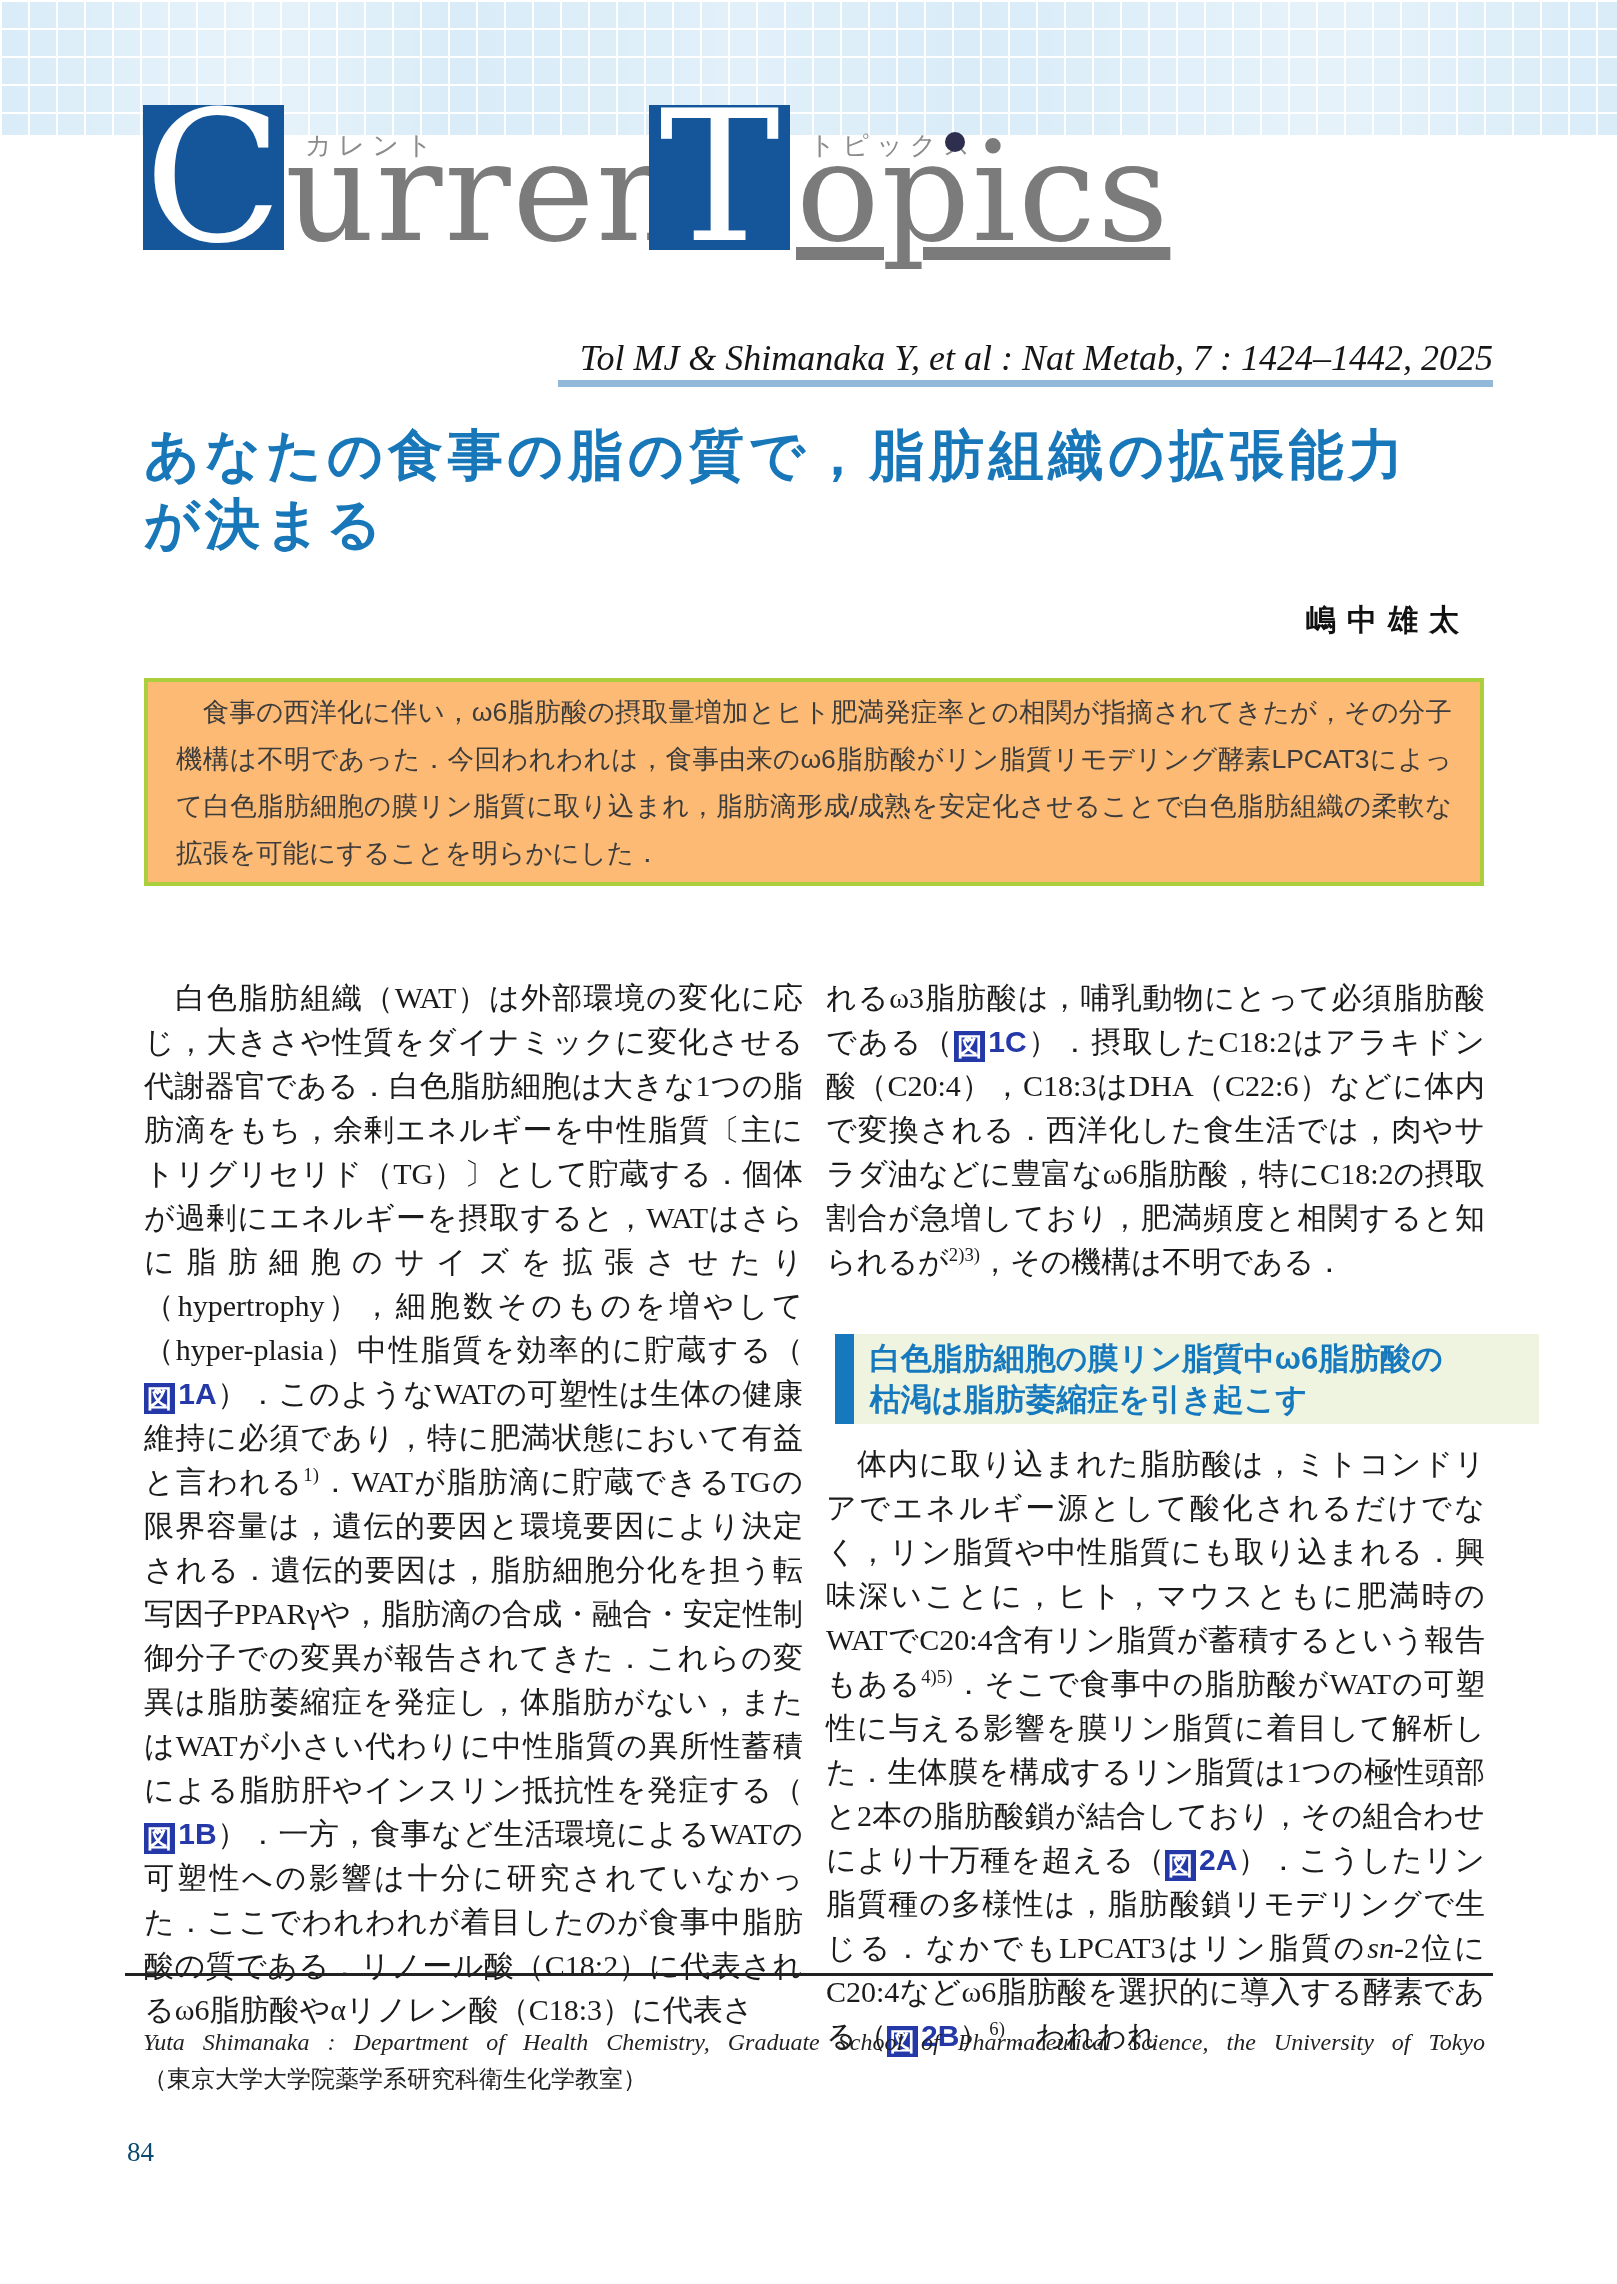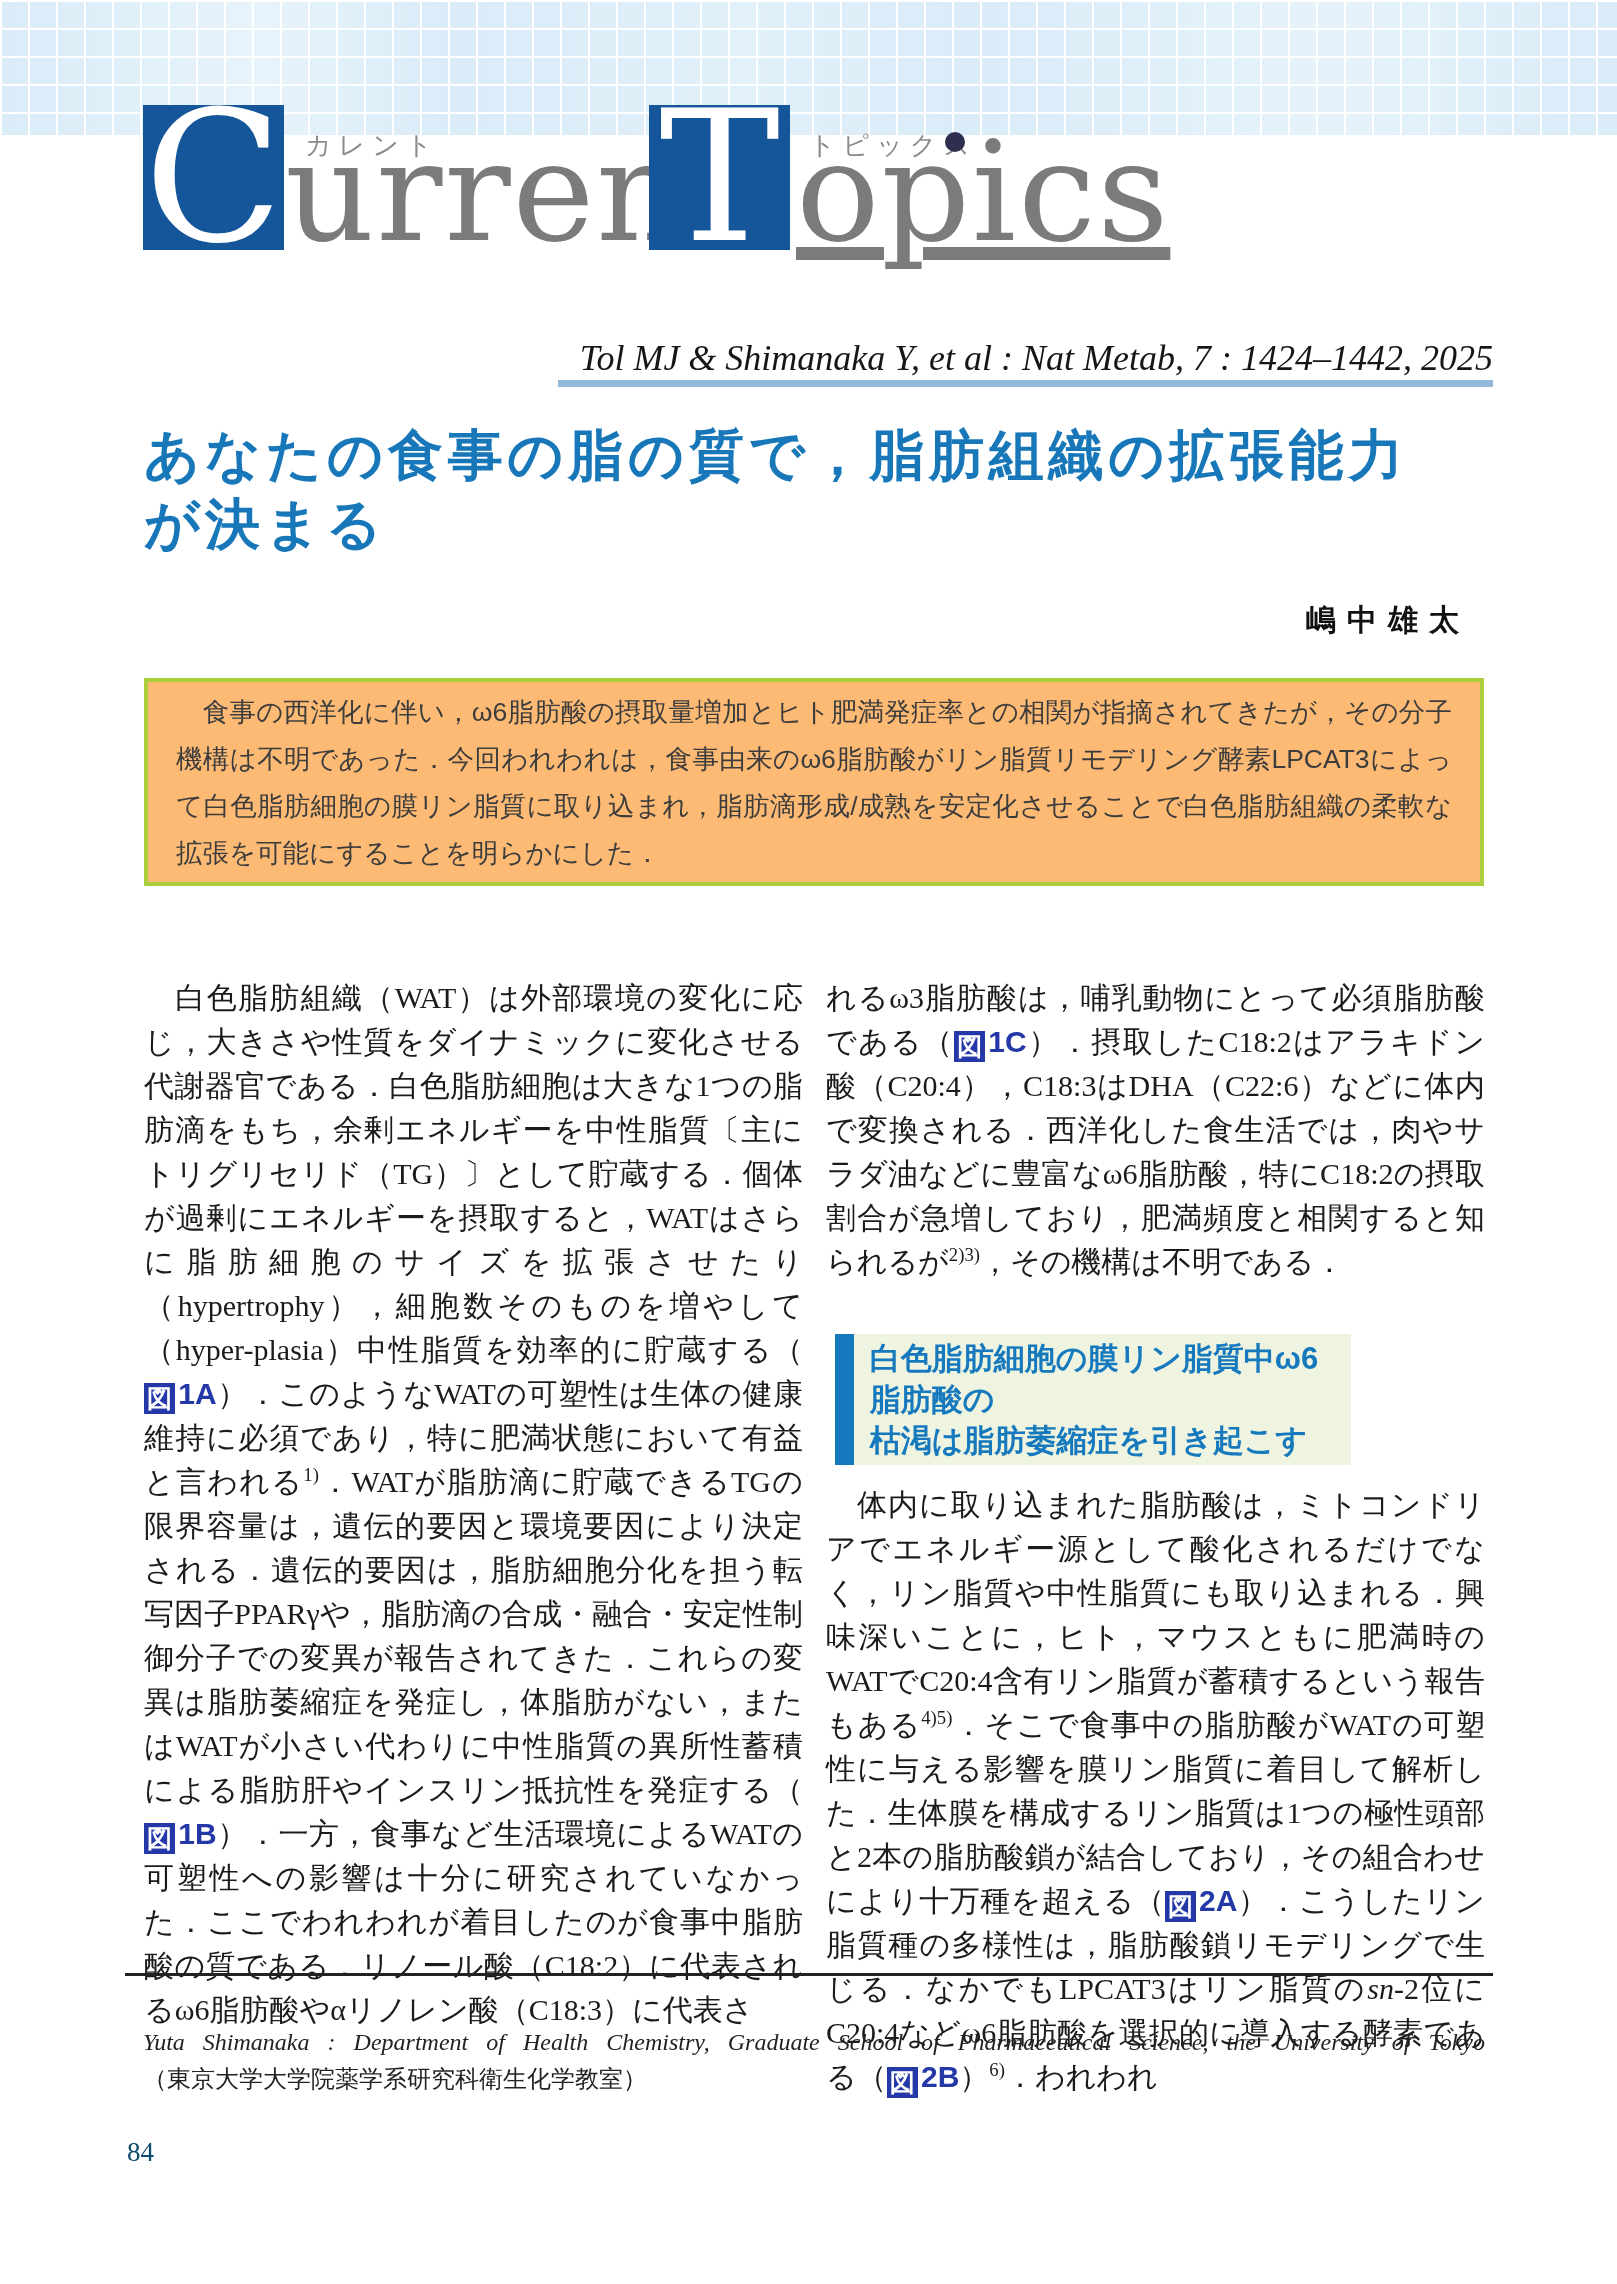--- a/index.html
+++ b/index.html
@@ -56,21 +56,21 @@
 
   sup{font-size:18.7px;line-height:0;}
   .it{font-style:italic;}
   .figref{white-space:nowrap;}
   .figbox{display:inline-block;background:#2438a8;color:#ffffff;
     font-family:"Liberation Sans","DejaVu Sans",sans-serif;font-weight:bold;
     font-size:25px;line-height:31px;padding:0 3.1px;margin-right:3.1px;vertical-align:-3.1px;}
   .fignum{color:#2438a8;font-family:"Liberation Sans","DejaVu Sans",sans-serif;font-weight:bold;}
 
   
-  .sec-heading{display:flex;margin:50px 0 18.7px 9.4px;width:516px;min-height:89px;}
+  .sec-heading{display:flex;margin:50px 0 18.7px 9.4px;width:704px;min-height:89px;}
   .sec-bar{width:18.7px;background:#1779bd;flex:none;}
   .sec-text{flex:1;background:#eff4e1;padding:3.9px 7.8px 3.9px 15.6px;
     font-family:"Liberation Sans","DejaVu Sans",sans-serif;font-weight:bold;
     font-size:31px;line-height:41px;color:#1779bd;text-align:left;white-space:pre-line;}
 
   
   .foot-rule{position:absolute;left:125px;top:1973px;width:1368px;height:3.1px;background:#222;}
   .en-title{position:absolute;left:143px;top:1987px;font-family:"Liberation Sans","DejaVu Sans",sans-serif;
     font-weight:bold;font-size:28px;color:#151515;}
   .aff-en{position:absolute;left:143px;top:2029px;width:1342px;font-size:24px;color:#222;

